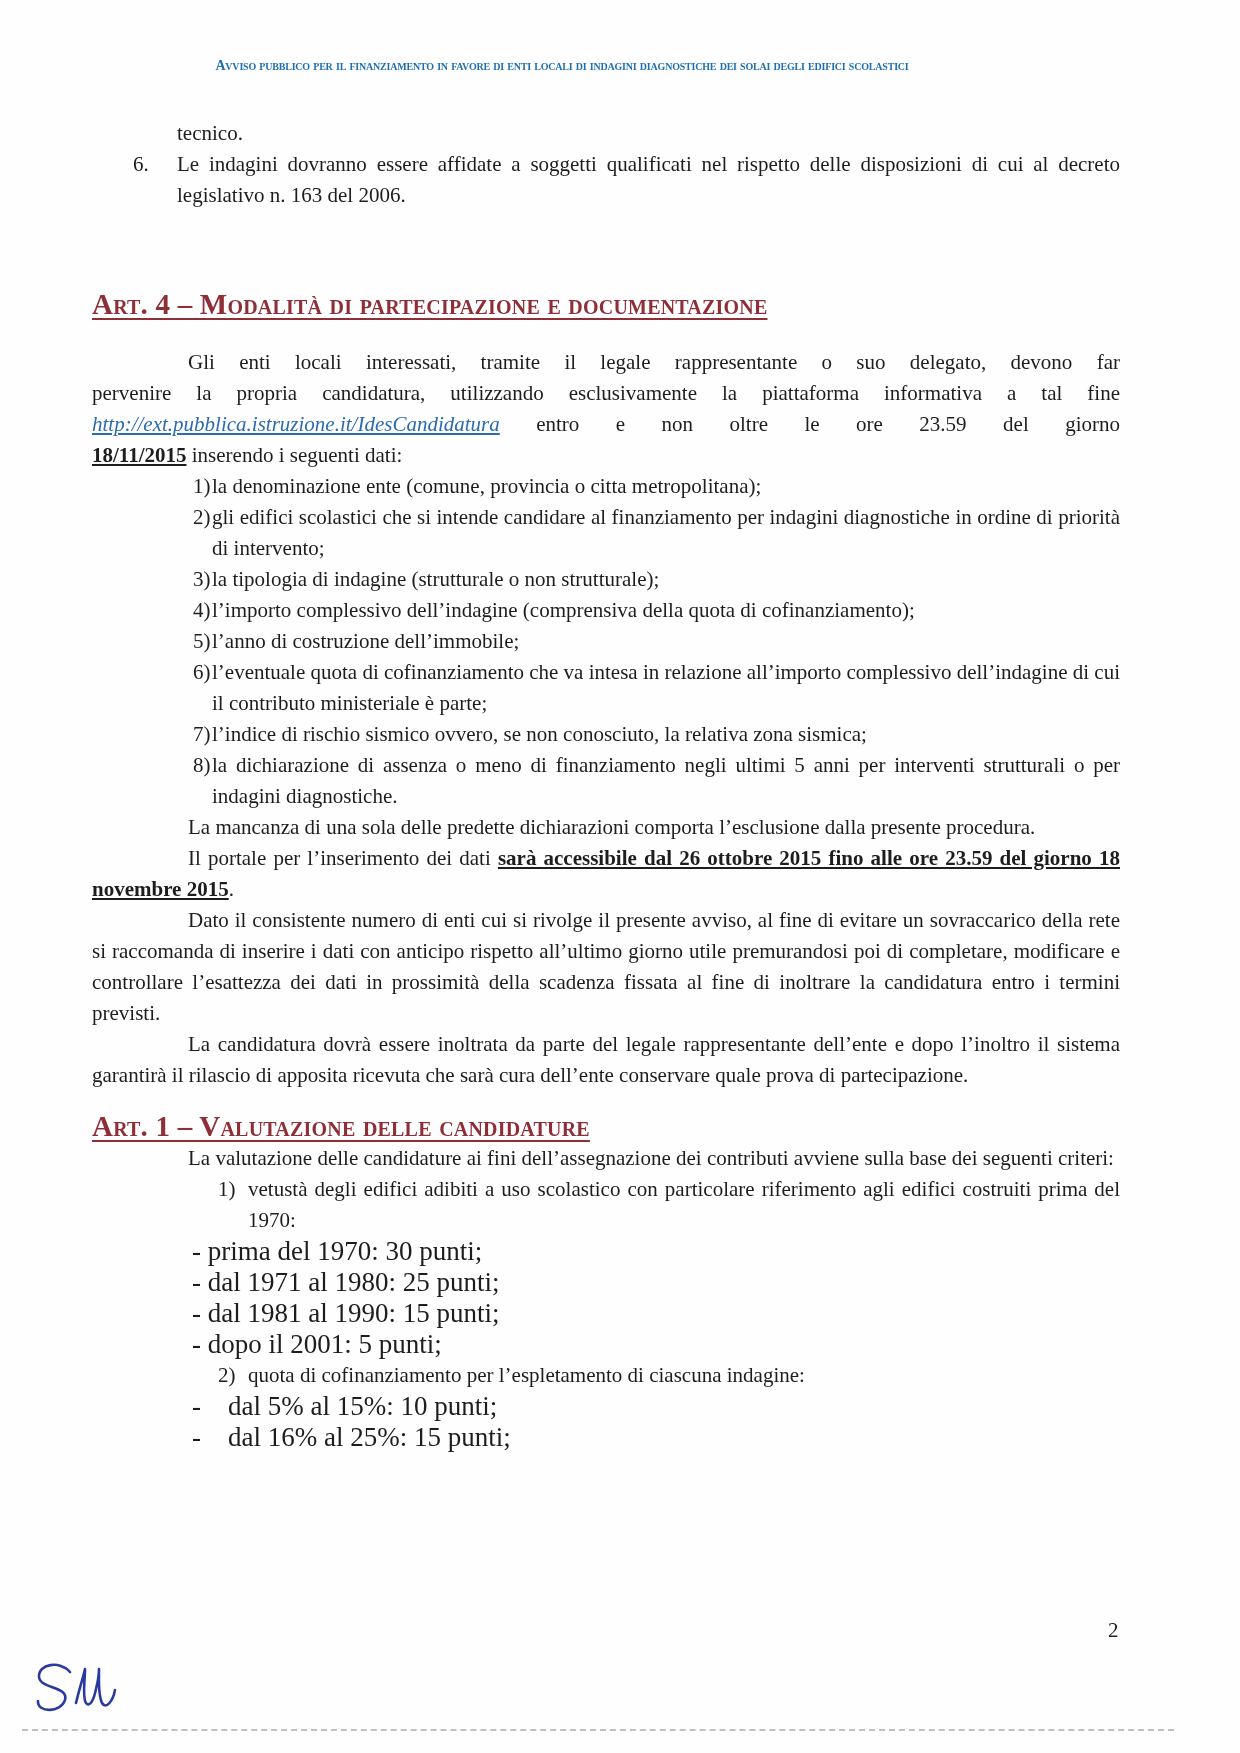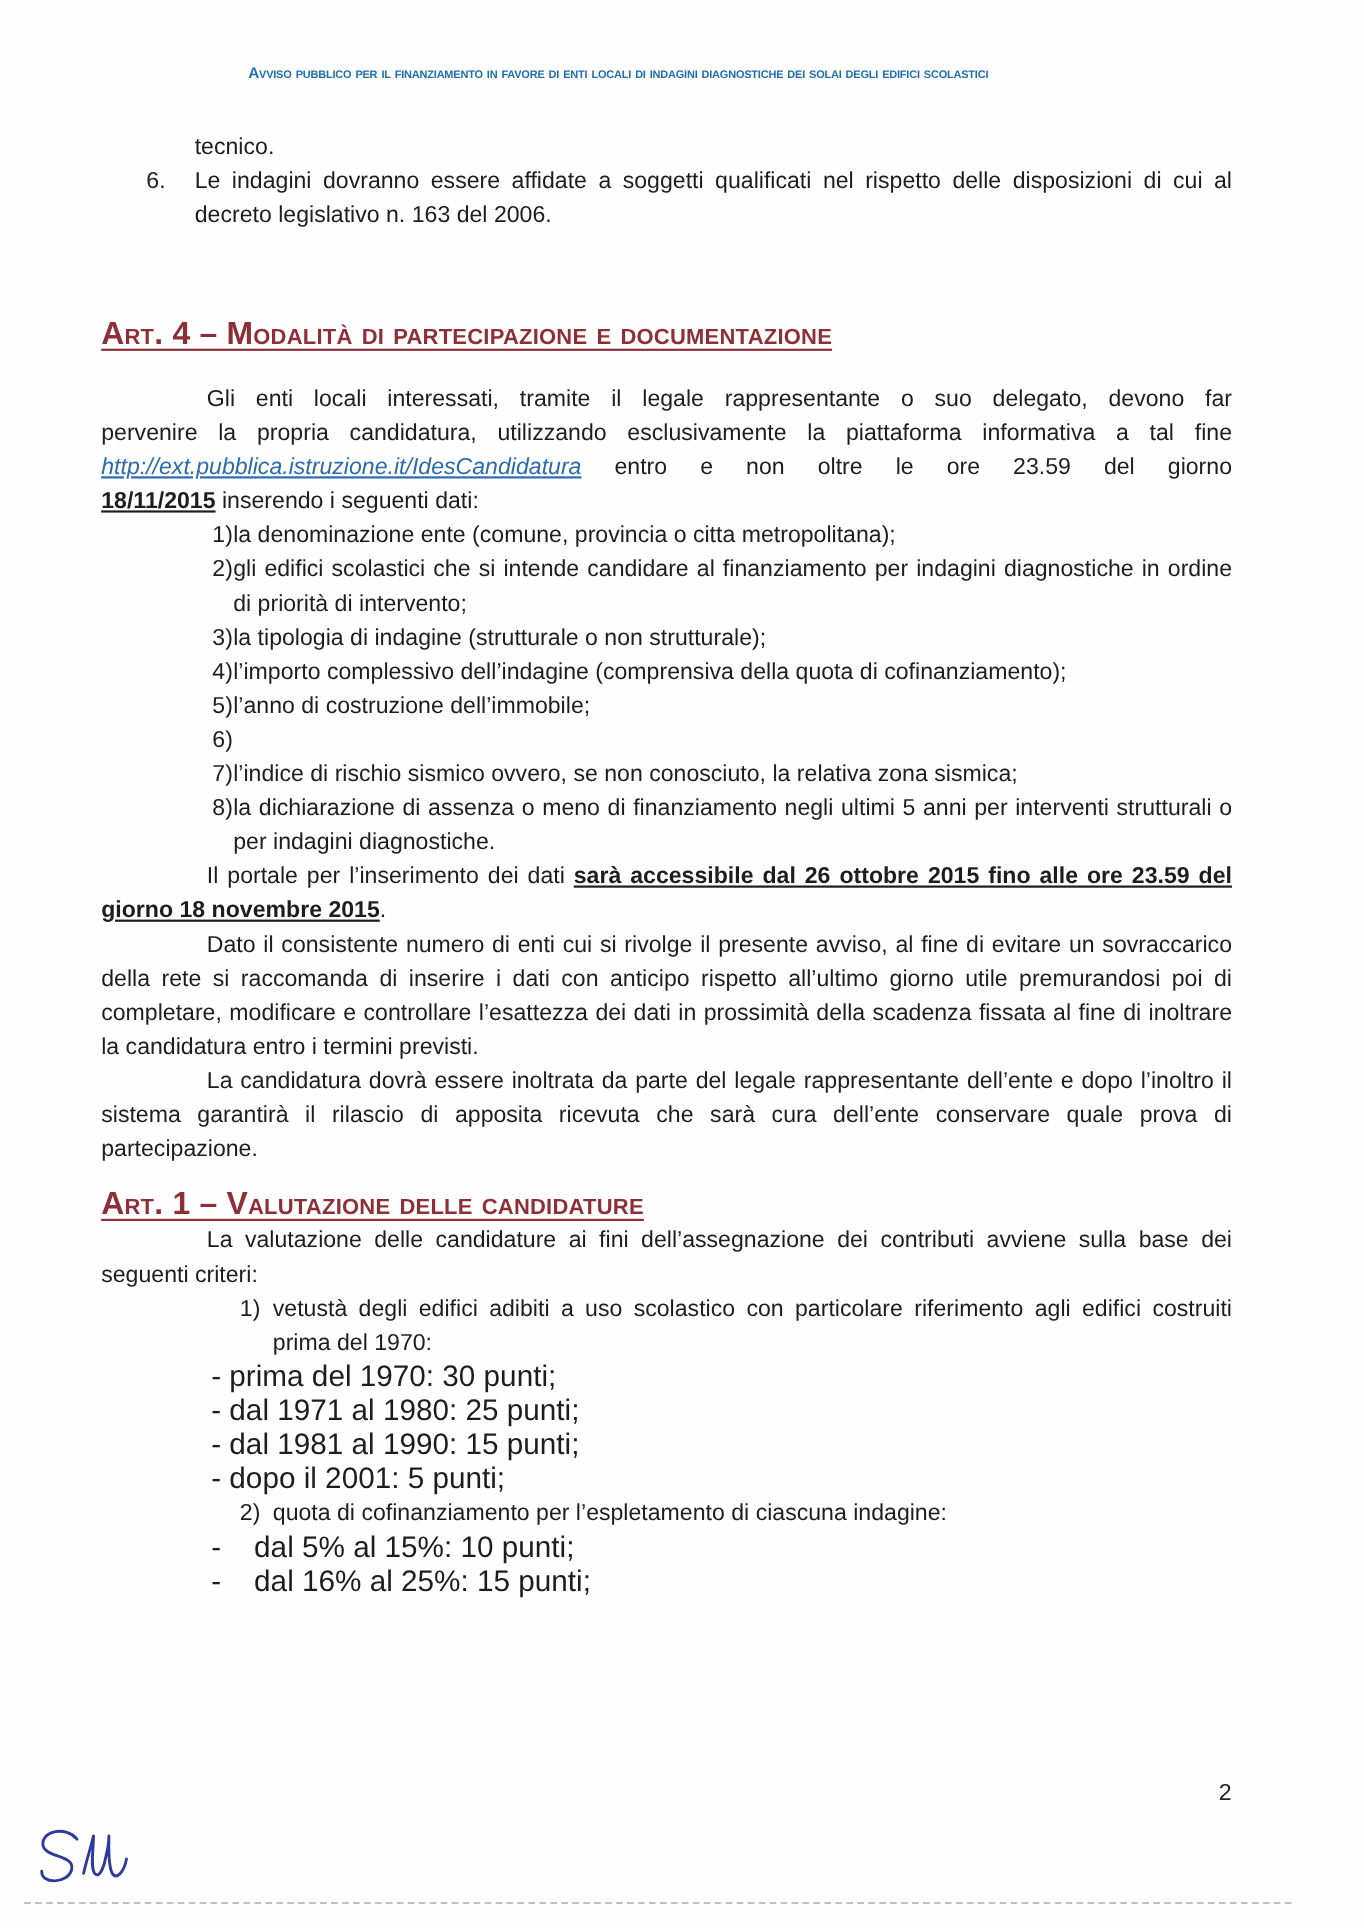--- a/index.html
+++ b/index.html
@@ -1,17 +1,17 @@
 <!DOCTYPE html>
 <html lang="it"><head>
 <meta charset="utf-8">
 <style>
   html,body{margin:0;padding:0;background:#ffffff;}
   .page{width:1240px;height:1753px;position:relative;background:#fffefe;
-        font-family:Liberation Sans, sans-serif;color:#1d1d1d;overflow:hidden;}
+        font-family:Liberation Serif, serif;color:#1d1d1d;overflow:hidden;}
   .content{padding:56px 120px 0 92px;}
   .doc-header{text-align:center;padding-right:88px;font-variant:small-caps;font-weight:600;
               color:#1d6fb3;font-size:14px;letter-spacing:-0.2px;line-height:20px;}
   .bodyline{font-size:21px;line-height:31px;}
   .tecnico{margin-top:42px;margin-left:85px;}
   .item6{display:flex;align-items:flex-start;}
   .item6 .num{flex:none;width:44px;margin-left:41px;}
   .item6 .txt{flex:1;text-align:justify;}
   h2.art{font-variant:small-caps;color:#8e2f38;font-weight:700;font-size:29px;line-height:34px;
          margin:0;text-decoration:underline;text-underline-offset:4px;text-decoration-thickness:2px;
@@ -76,31 +76,33 @@
         <div class="ditem">
           <span class="dnum">4)</span>
           <div class="dtxt">l’importo complessivo dell’indagine (comprensiva della quota di cofinanziamento);</div>
         </div>
         <div class="ditem">
           <span class="dnum">5)</span>
           <div class="dtxt">l’anno di costruzione dell’immobile;</div>
         </div>
         <div class="ditem">
           <span class="dnum">6)</span>
+          <div class="dtxt">l’eventuale quota di cofinanziamento che va intesa in relazione all’importo complessivo dell’indagine di cui il contributo ministeriale è parte;</div>
         </div>
         <div class="ditem">
           <span class="dnum">7)</span>
           <div class="dtxt">l’indice di rischio sismico ovvero, se non conosciuto, la relativa zona sismica;</div>
         </div>
         <div class="ditem">
           <span class="dnum">8)</span>
           <div class="dtxt">la dichiarazione di assenza o meno di finanziamento negli ultimi 5 anni per interventi strutturali o per indagini diagnostiche.</div>
         </div>
       </div>
 
+    <p class="block">La mancanza di una sola delle predette dichiarazioni comporta l’esclusione dalla presente procedura.</p>
 
     <p class="block"><span>Il portale per l’inserimento dei dati </span><span class="seg-boldu">sarà accessibile dal 26 ottobre 2015 fino alle ore 23.59 del giorno 18 novembre 2015</span><span>.</span></p>
 
     <p class="block">Dato il consistente numero di enti cui si rivolge il presente avviso, al fine di evitare un sovraccarico della rete si raccomanda di inserire i dati con anticipo rispetto all’ultimo giorno utile premurandosi poi di completare, modificare e controllare l’esattezza dei dati in prossimità della scadenza fissata al fine di inoltrare la candidatura entro i termini previsti.</p>
 
     <p class="block">La candidatura dovrà essere inoltrata da parte del legale rappresentante dell’ente e dopo l’inoltro il sistema garantirà il rilascio di apposita ricevuta che sarà cura dell’ente conservare quale prova di partecipazione.</p>
 
     <h2 class="art" id="art6-heading">Art. 1 – Valutazione delle candidature</h2>
 
     <p class="block">La valutazione delle candidature ai fini dell’assegnazione dei contributi avviene sulla base dei seguenti criteri:</p>

